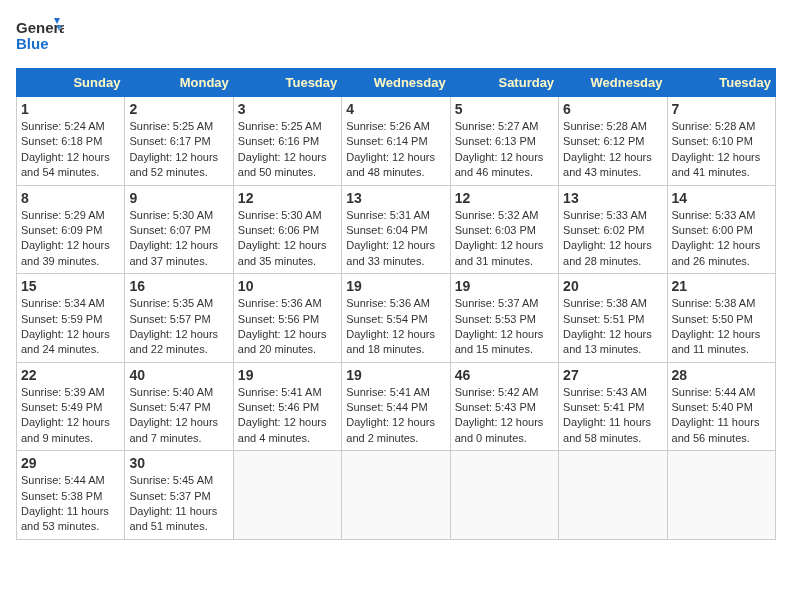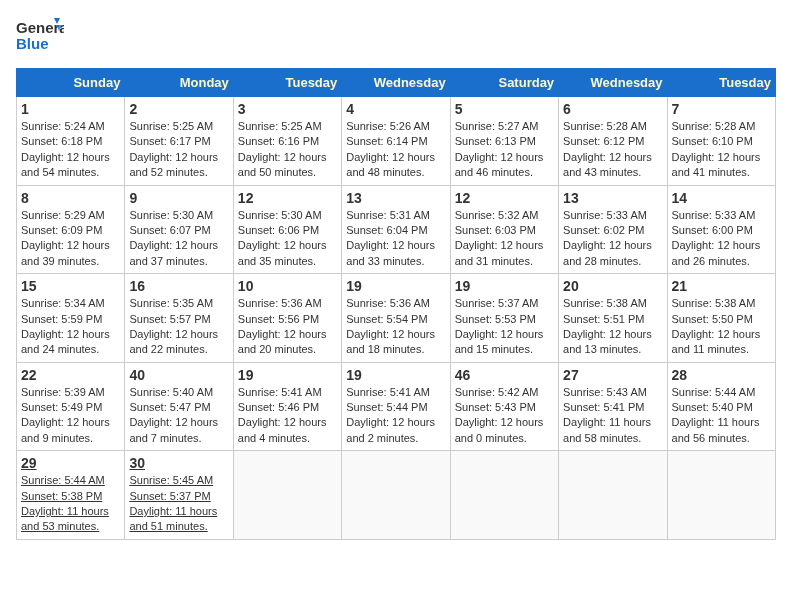--- a/index.html
+++ b/index.html
@@ -69,21 +69,20 @@
     .cell-text {
       font-size: 11px;
       color: #333;
       line-height: 1.4;
     }
     td.empty {
       background: #f9f9f9;
     }
     tr:last-child td {
       height: 70px;
-      text-decoration: underline;
     }
   </style>
 </head>
 <body>
 
 <div class="container">
   <div class="header">
     <div class="logo">
     <svg width="48" height="40" viewBox="0 0 48 40" xmlns="http://www.w3.org/2000/svg">
       <text x="0" y="17" font-size="15" font-weight="bold" fill="#333" font-family="Arial">General</text>

